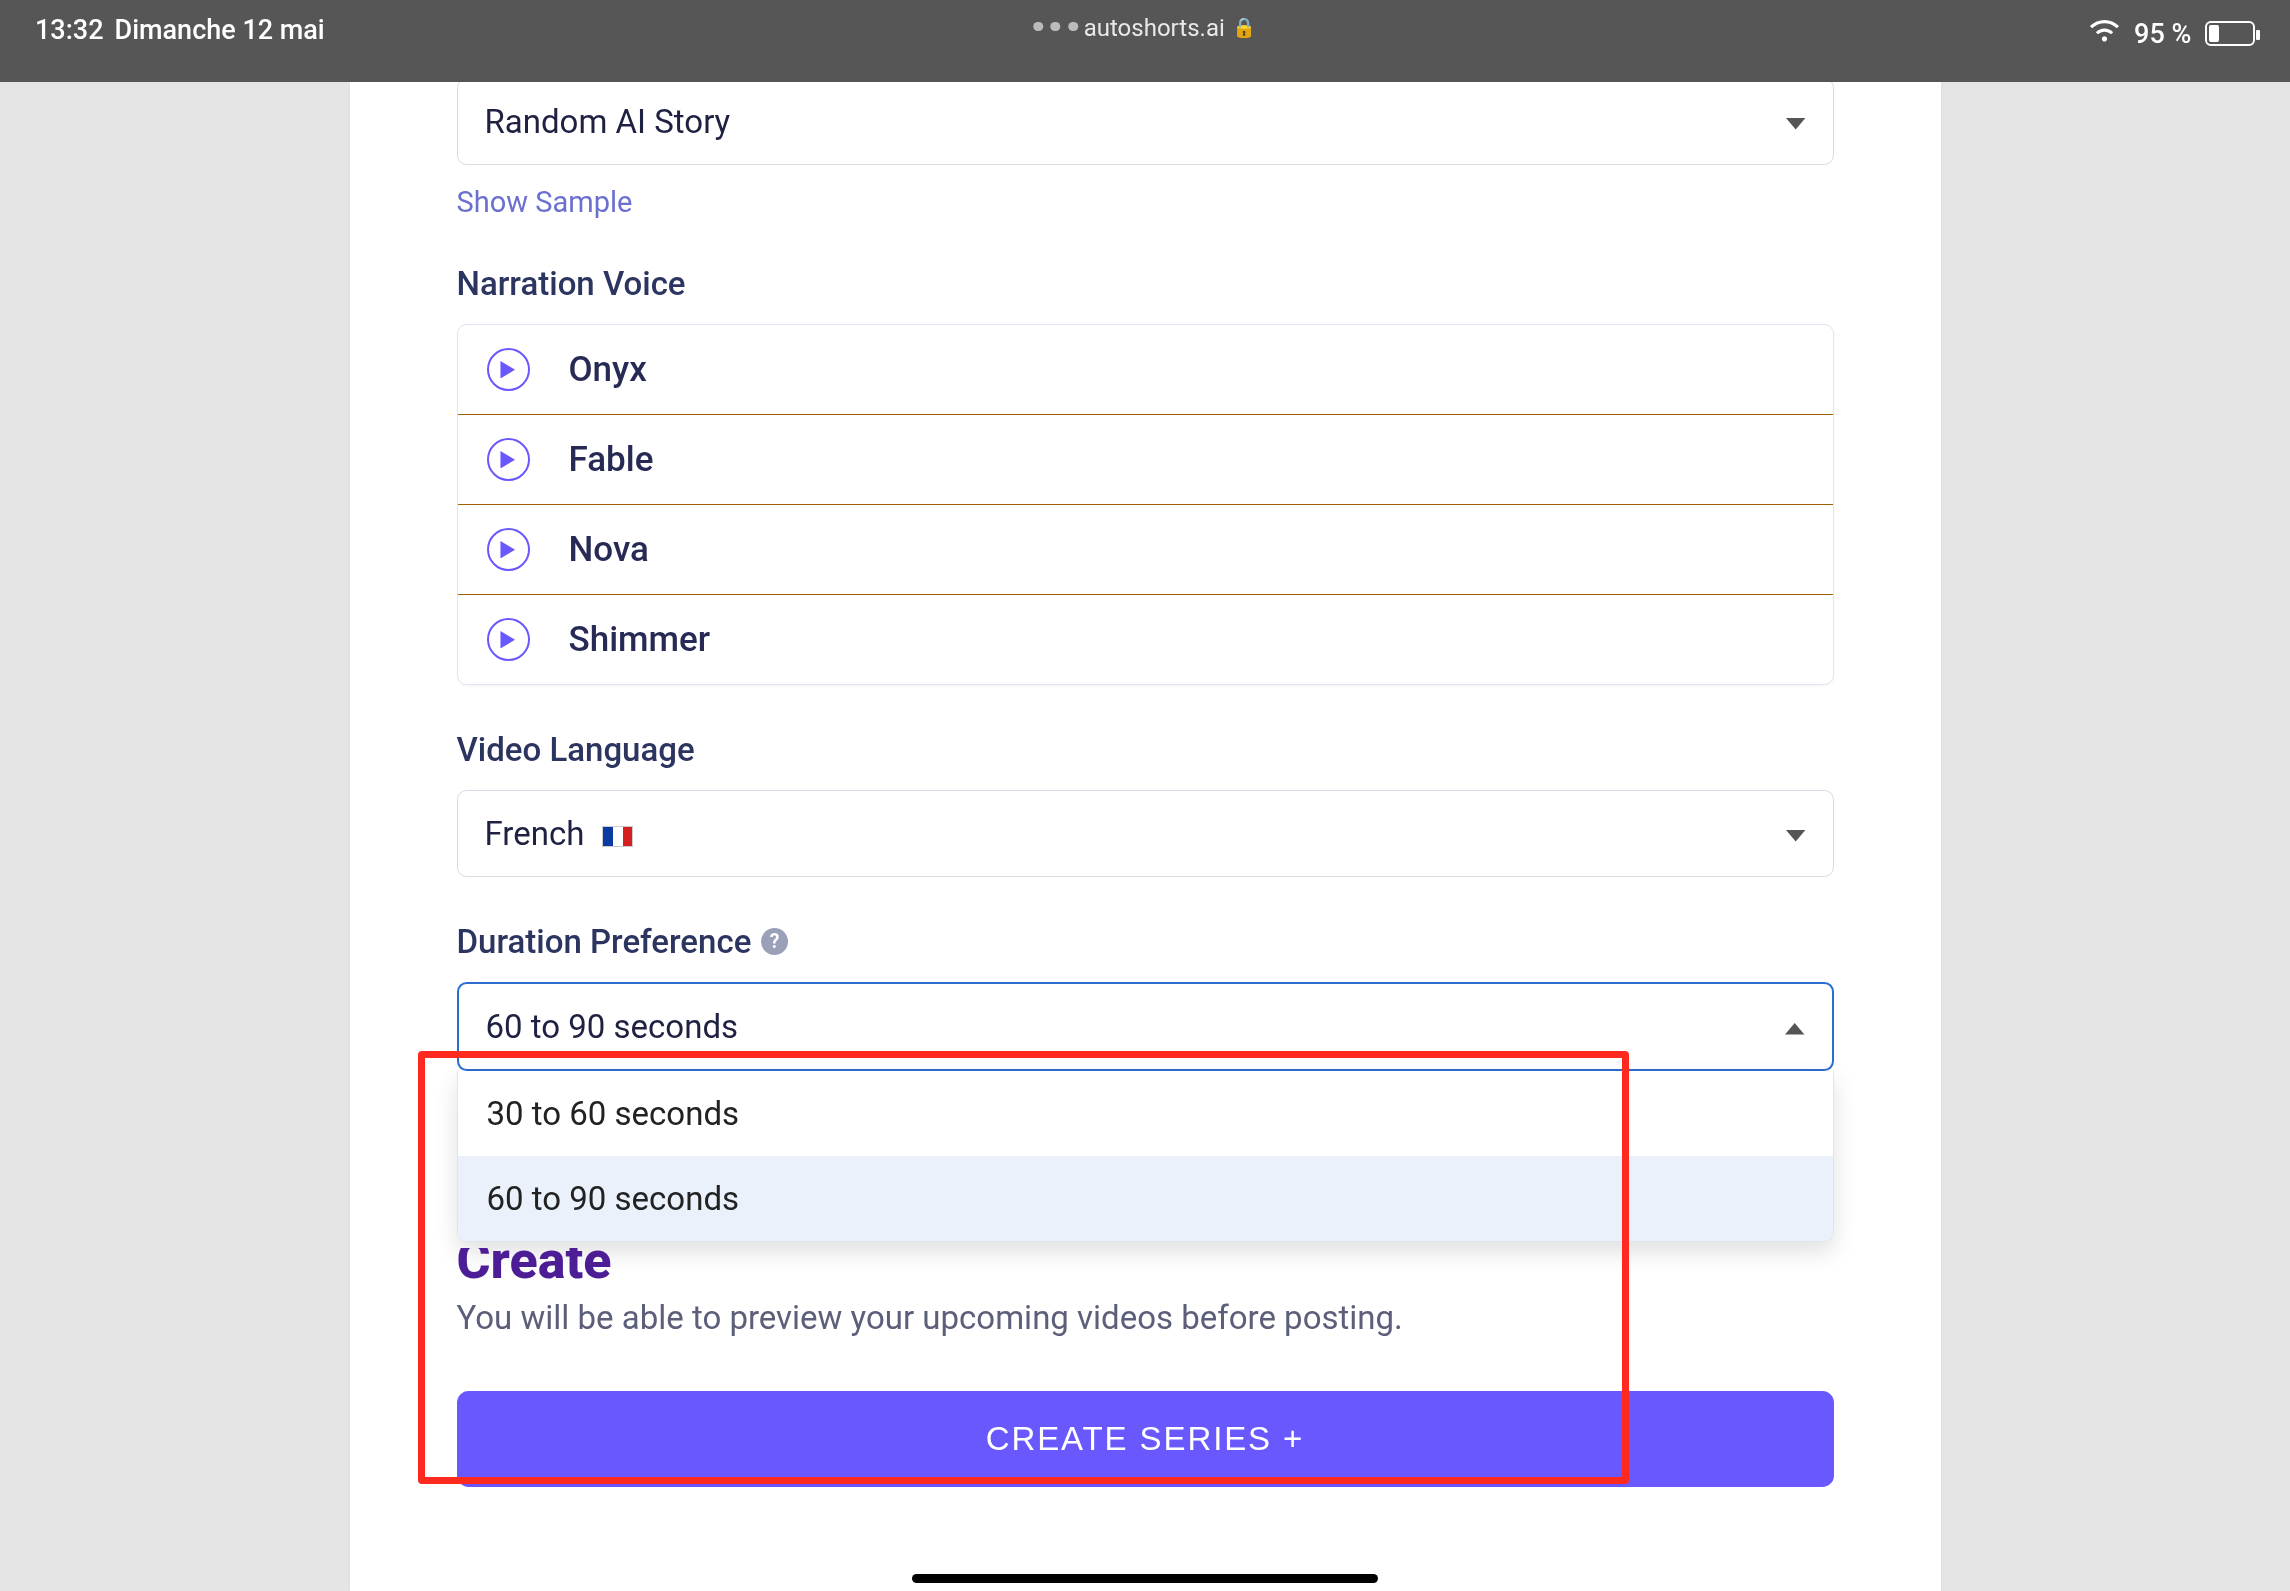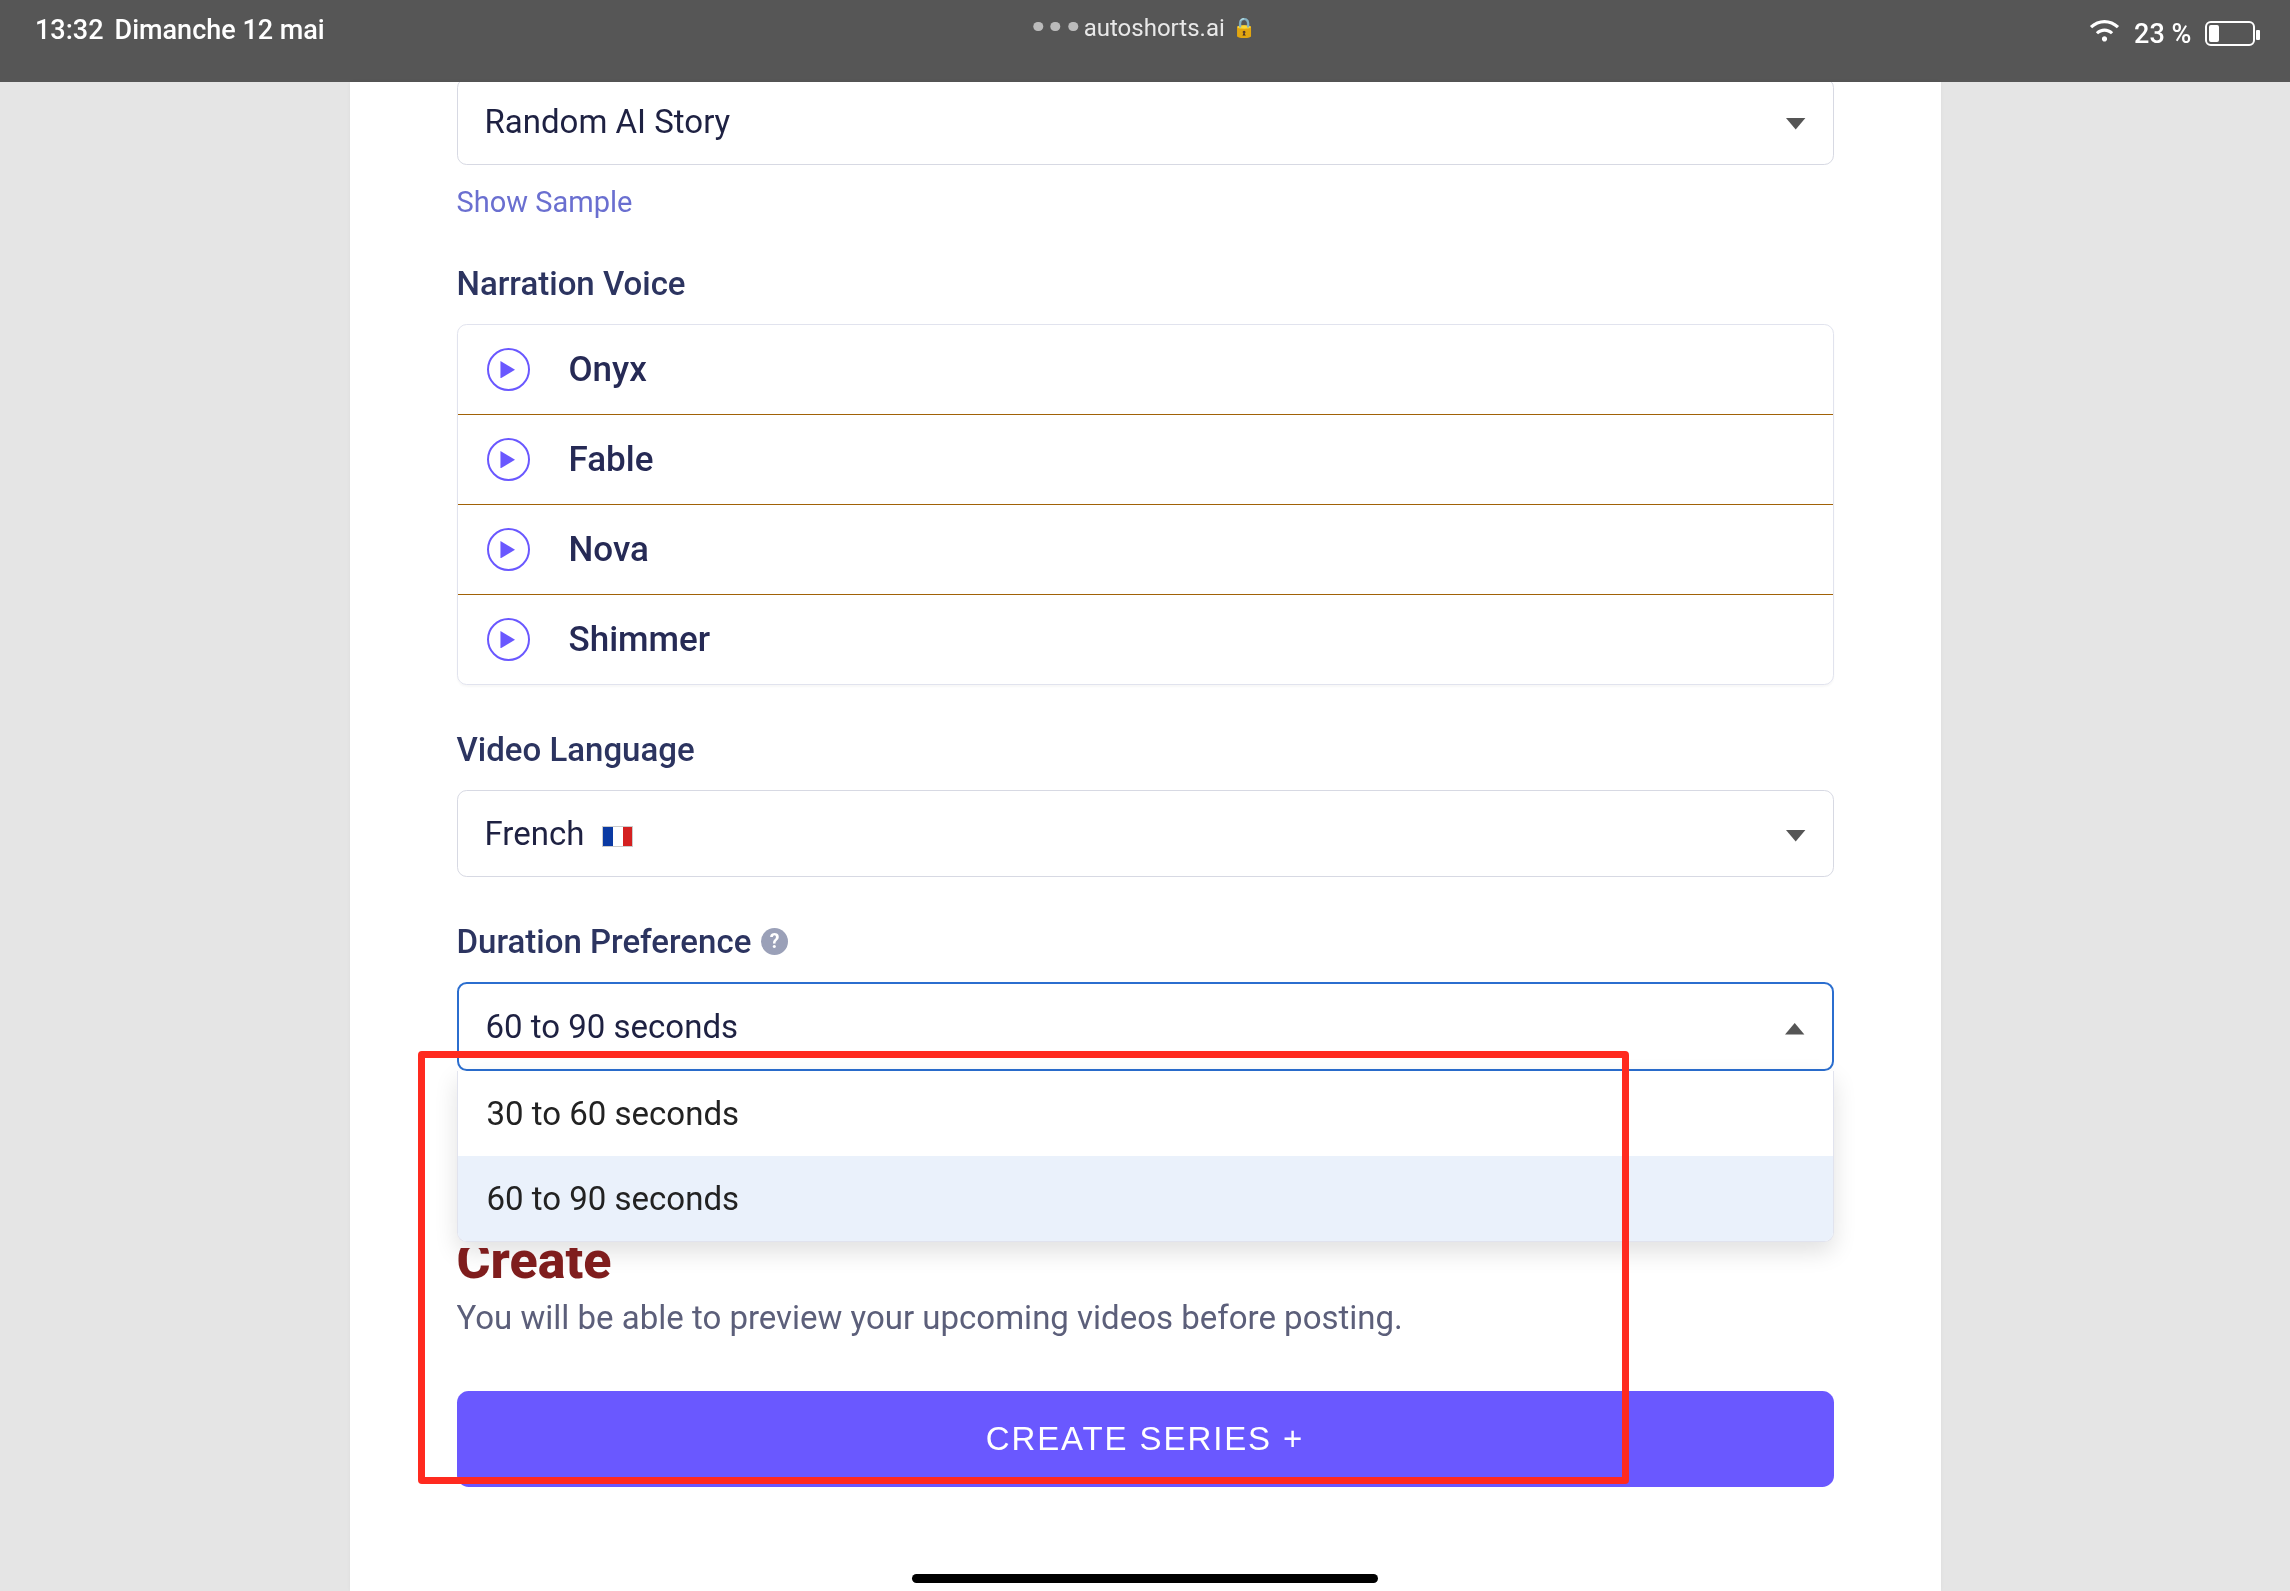--- a/index.html
+++ b/index.html
@@ -152,21 +152,21 @@
     color:#222;
     cursor:pointer;
   }
   .dropdown-item.selected{
     background:#eaf1fb;
   }
 
   .create-word{
     font-size:52px;
     font-weight:800;
-    color:#7f1d1d;
+    color:#4c1d95;
     margin-top:5.8px;
     overflow:hidden;
     height:33px;
     line-height:0.5;
   }
   .note{
     font-size:33px;
     color:#5c5f7a;
     margin-top:17px;
     white-space:nowrap;
@@ -222,21 +222,21 @@
       <span>autoshorts.ai</span>
       <span class="lock">🔒</span>
     </div>
   </div>
   <div class="status-right">
     <span class="wifi-icon">
       <svg viewBox="0 0 24 24">
           <path fill="#fff" d="M12 20c1 0 1.9-.9 1.9-1.9S13 16.2 12 16.2s-1.9.9-1.9 1.9S11 20 12 20zm-4.7-5.2c2.6-2.6 6.8-2.6 9.4 0l1.6-1.6c-3.5-3.5-9.1-3.5-12.6 0l1.6 1.6zM3 10.4c5-5 13-5 18 0l1.6-1.6C16.7 2.9 7.3 2.9 1.4 8.8L3 10.4z"></path>
         </svg>
     </span>
-    <span>23 %</span>
+    <span>95 %</span>
     <span class="battery">
       <span class="battery-body">
           <span class="battery-fill"></span>
         </span>
     </span>
   </div>
 </div>
 
 <div class="page-wrap">
   <div class="card">

